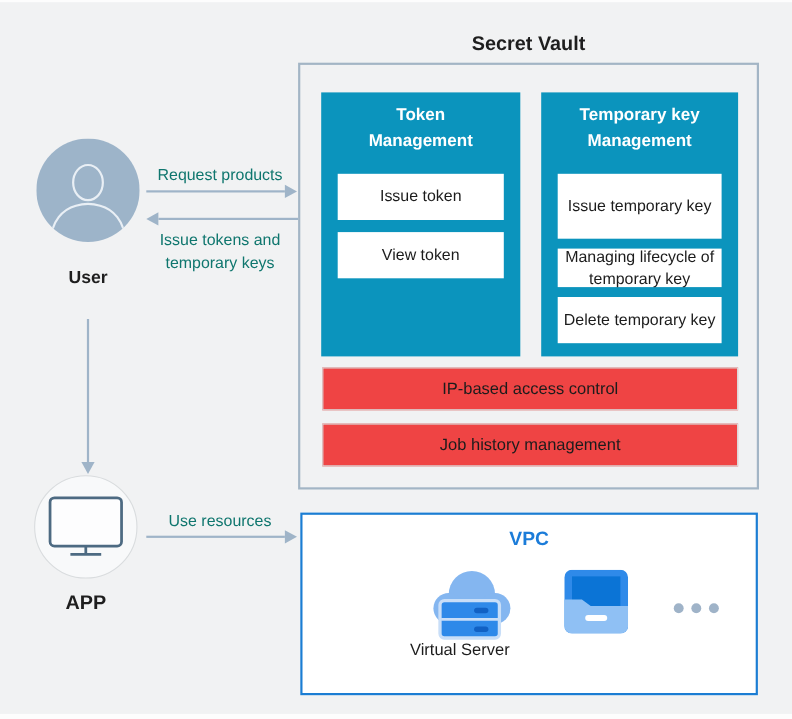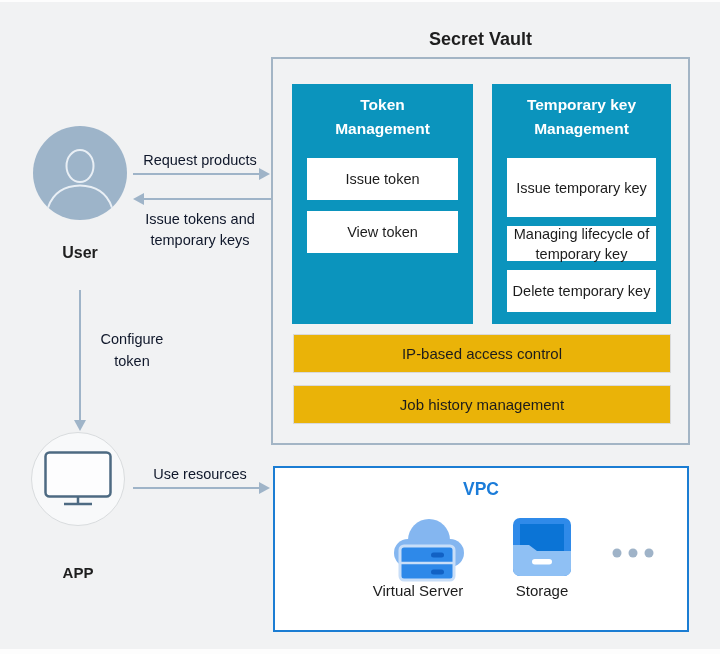--- a/index.html
+++ b/index.html
@@ -30,46 +30,46 @@
   .sv-col{position:absolute;top:25px;width:181px;height:240px;background:var(--teal);}
   .sv-col-left{left:19px;}
   .sv-col-right{left:219px;width:179px;}
   .sv-col-title{height:65px;padding-top:9px;color:#fff;font-size:15.5px;font-weight:bold;line-height:24px;display:flex;align-items:flex-start;justify-content:center;text-align:center;}
   .sv-col-title span{display:block;width:140px;}
   .sv-item{margin:0 15px 11px 15px;background:#fff;color:#1c1c1c;font-size:14.5px;line-height:20px;display:flex;align-items:center;justify-content:center;text-align:center;height:42px;}
   .sv-col-right .sv-item{margin-bottom:9px;}
   .sv-col-right .sv-item:nth-of-type(1){height:37px;}
   .sv-col-right .sv-item:nth-of-type(2){height:59px;}
   .sv-col-right .sv-item:nth-of-type(3){height:35px;}
-  .sv-bar{position:absolute;left:20px;width:378px;height:39px;background:#eab308;border:1px solid #d9d9d9;box-sizing:border-box;font-size:15px;color:#1c1c1c;}
+  .sv-bar{position:absolute;left:20px;width:378px;height:39px;background:#ef4444;border:1px solid #d9d9d9;box-sizing:border-box;font-size:15px;color:#1c1c1c;}
   .sv-bar-1{top:275px;}
   .sv-bar-2{top:326px;}
 
   
   .vpc-box{left:273px;top:466px;width:416px;height:166px;background:#fff;border:2px solid var(--vpc_border);box-sizing:border-box;}
   .vpc-title{left:273px;top:477px;width:416px;height:24px;font-size:17.5px;font-weight:bold;color:var(--vpc_title);}
   .vpc-label{top:580px;height:20px;font-size:15px;color:#1c1c1c;}
   .vpc-label-vs{left:338px;width:160px;}
   .vpc-label-st{left:482px;width:120px;}
 
   
   .user-label{left:10px;top:243px;width:140px;font-size:16px;font-weight:bold;color:#1e1e1e;line-height:20px;text-align:center;}
   .user-label span{display:block;}
   .app-circle{left:31px;top:432px;width:94px;height:94px;border-radius:50%;background:#f8f9fa;border:1.5px solid #d9dcde;box-sizing:border-box;display:flex;align-items:center;justify-content:center;}
-  .app-label{left:28px;top:538px;width:100px;height:20px;font-size:15px;font-weight:bold;color:#1e1e1e;margin-top:24px;}
+  .app-label{left:28px;top:538px;width:100px;height:20px;font-size:18px;font-weight:bold;color:#1e1e1e;}
 
   
   .arrow-line{position:absolute;background:var(--arrow);}
   .h-line{height:2px;}
   .v-line{width:2px;}
   .head{position:absolute;width:0;height:0;}
   .head-right{border-top:6px solid transparent;border-bottom:6px solid transparent;border-left:11px solid var(--arrow);}
   .head-left{border-top:6px solid transparent;border-bottom:6px solid transparent;border-right:11px solid var(--arrow);}
   .head-down{border-left:6px solid transparent;border-right:6px solid transparent;border-top:11px solid var(--arrow);}
-  .flow-label{position:absolute;font-size:14.5px;color:#0f172a;text-align:center;line-height:21px;}
+  .flow-label{position:absolute;font-size:14.5px;color:#0f766e;text-align:center;line-height:21px;}
 </style>
 </head>
 <body>
 
 <div class="stage">
   <div class="edge-strip edge-top"></div>
   <div class="edge-strip edge-bottom"></div>
 
   <svg class="abs" style="left:33px;top:126px;" width="94" height="94" viewBox="0 0 94 94">
     <defs>
@@ -93,24 +93,20 @@
 
   <div class="arrow-line h-line" style="left:144px;top:198px;width:127px;"></div>
   <div class="head head-left" style="left:133px;top:193px;"></div>
   <div class="flow-label" style="left:126px;top:209px;width:148px;">
     <span style="display:block;">Issue tokens and</span>
     <span style="display:block;">temporary keys</span>
   </div>
 
   <div class="arrow-line v-line" style="left:79px;top:290px;height:130px;"></div>
   <div class="head head-down" style="left:74px;top:420px;"></div>
-  <div class="flow-label" style="left:95px;top:328px;width:74px;line-height:22px;">
-    <span style="display:block;">Configure</span>
-    <span style="display:block;">token</span>
-  </div>
 
   <div class="abs app-circle">
     <svg width="70" height="58" viewBox="0 0 70 58">
       <rect x="2.5" y="2.5" width="65" height="44" rx="4" fill="#fdfdfe" stroke="#4d6a82" stroke-width="2.5"></rect>
       <line x1="35" y1="47" x2="35" y2="53.5" stroke="#4d6a82" stroke-width="2.5"></line>
       <line x1="21" y1="54" x2="49" y2="54" stroke="#4d6a82" stroke-width="2.5"></line>
     </svg>
   </div>
   <div class="abs app-label center-text">APP</div>
 
@@ -165,14 +161,13 @@
     <rect x="19" y="41" width="20" height="5.5" rx="2.75" fill="#ffffff"></rect>
   </svg>
 
   <svg class="abs" style="left:611px;top:548px;" width="44" height="10" viewBox="0 0 44 10">
     <circle cx="6" cy="5" r="4.5" fill="#9fb3c8"></circle>
     <circle cx="22" cy="5" r="4.5" fill="#9fb3c8"></circle>
     <circle cx="38" cy="5" r="4.5" fill="#9fb3c8"></circle>
   </svg>
 
   <div class="abs vpc-label vpc-label-vs center-text">Virtual Server</div>
-  <div class="abs vpc-label vpc-label-st center-text">Storage</div>
 </div>
 
 </body></html>

